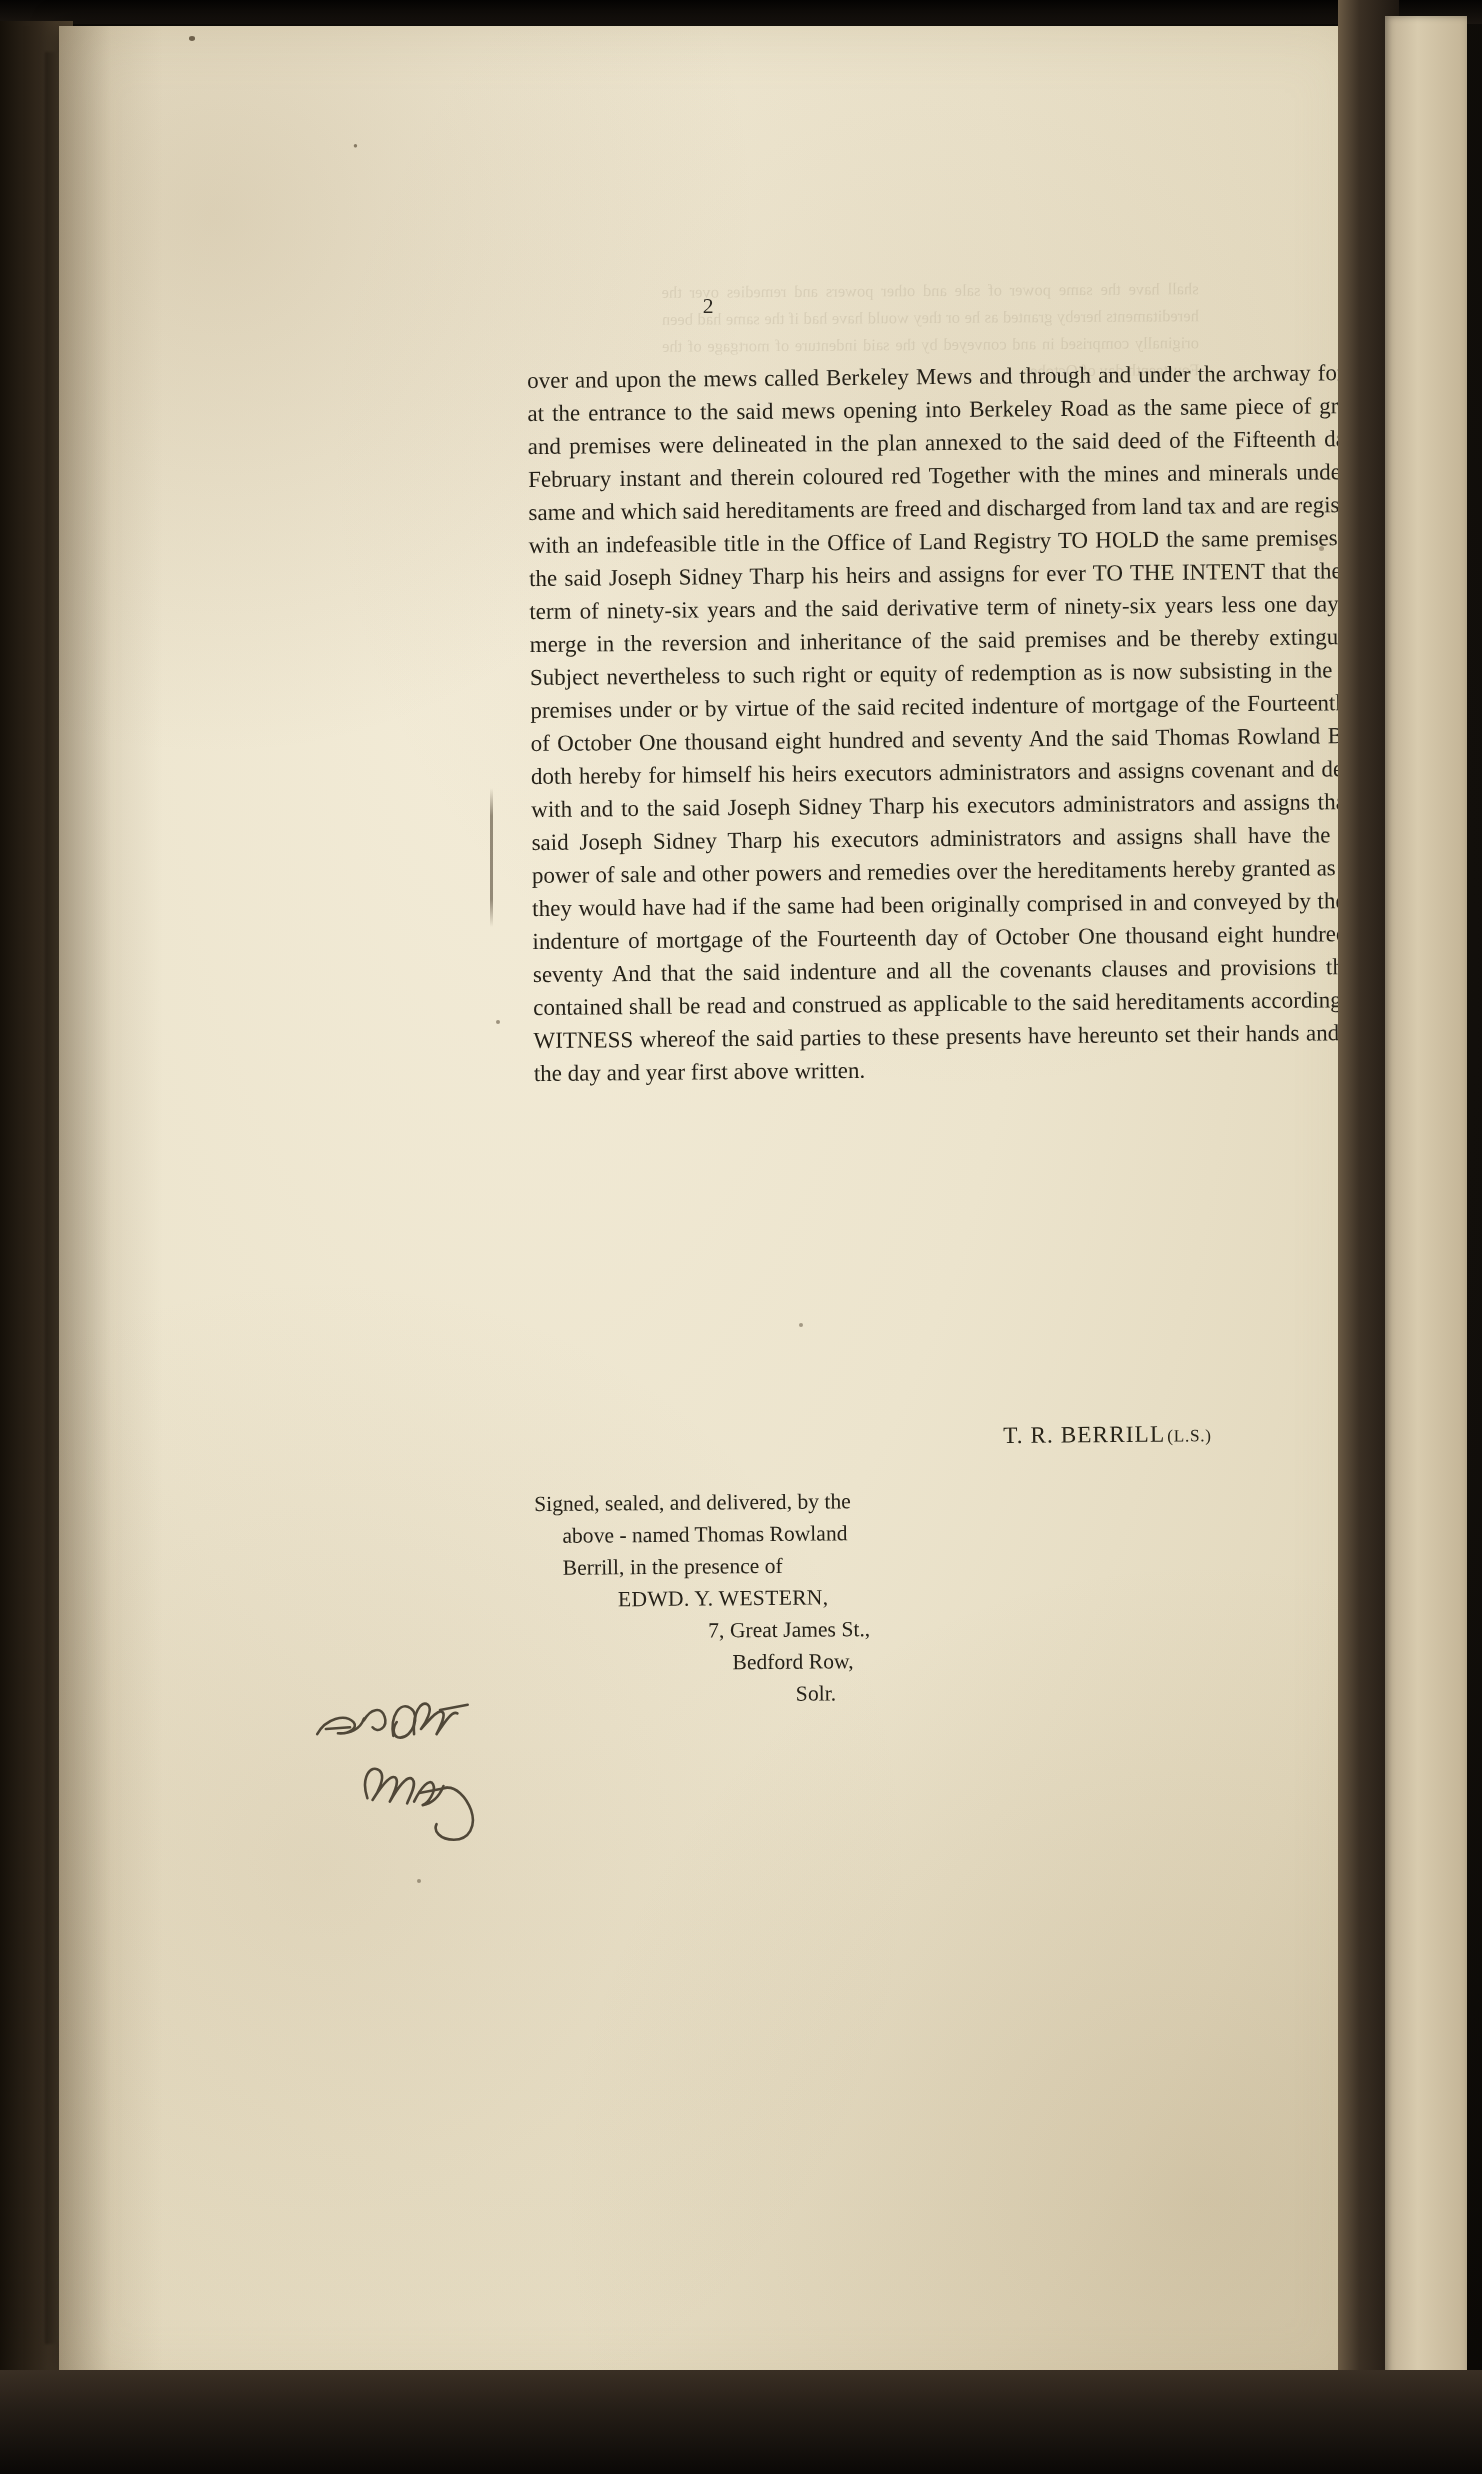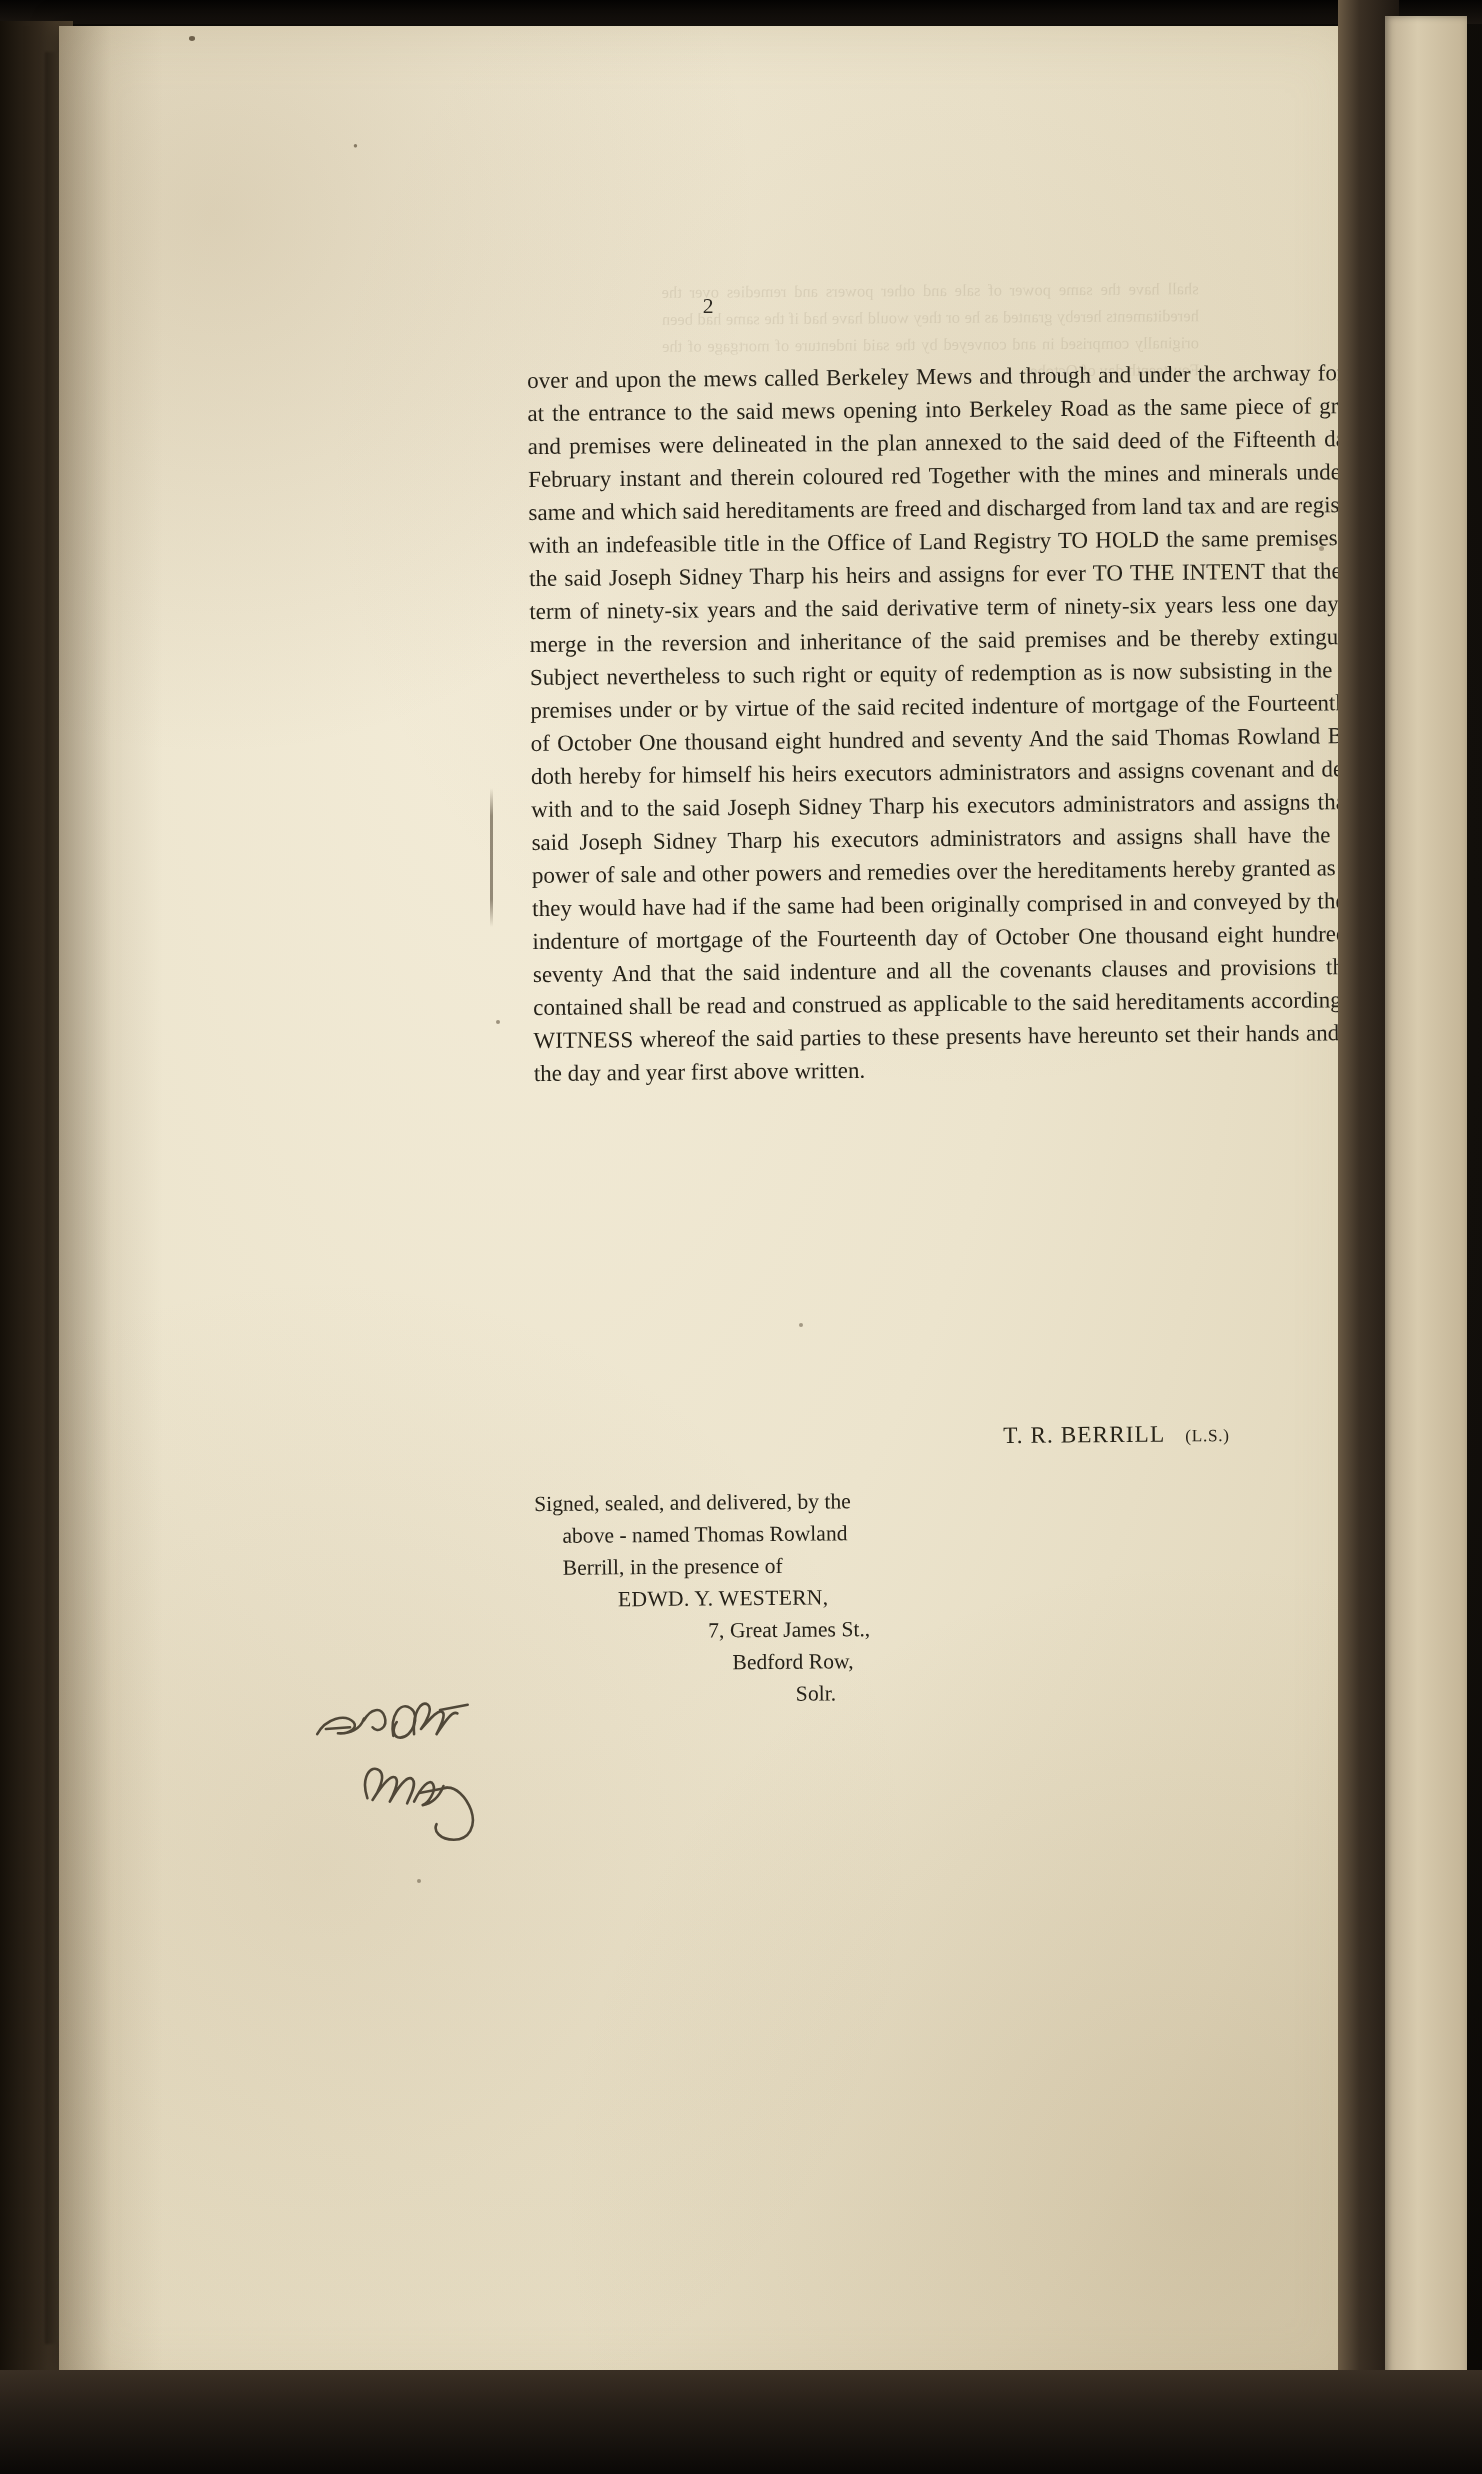--- a/index.html
+++ b/index.html
@@ -172,21 +172,21 @@
     top: 1396px;
     font-size: 23.4px;
     color: #282419;
     letter-spacing: 1px;
     transform: rotate(-0.5deg);
     transform-origin: left top;
   }
   .signature-line .ls {
     font-size: 17.3px;
     letter-spacing: 0.7px;
-    margin-left: 20px;
+    margin-left: 2px;
   }
 
   .attest {
     position: absolute;
     left: 475px;
     top: 1462px;
     width: 623px;
     font-size: 21.6px;
     line-height: 32px;
     color: #262219;

